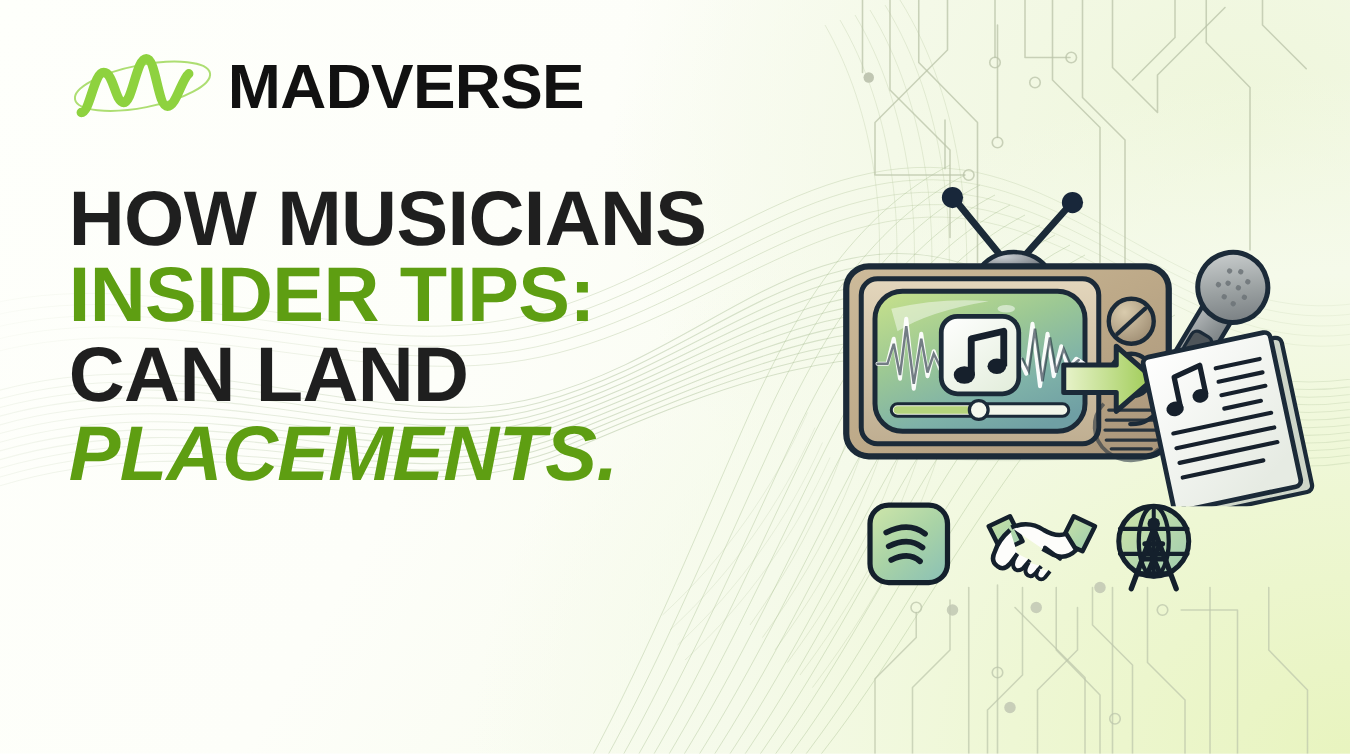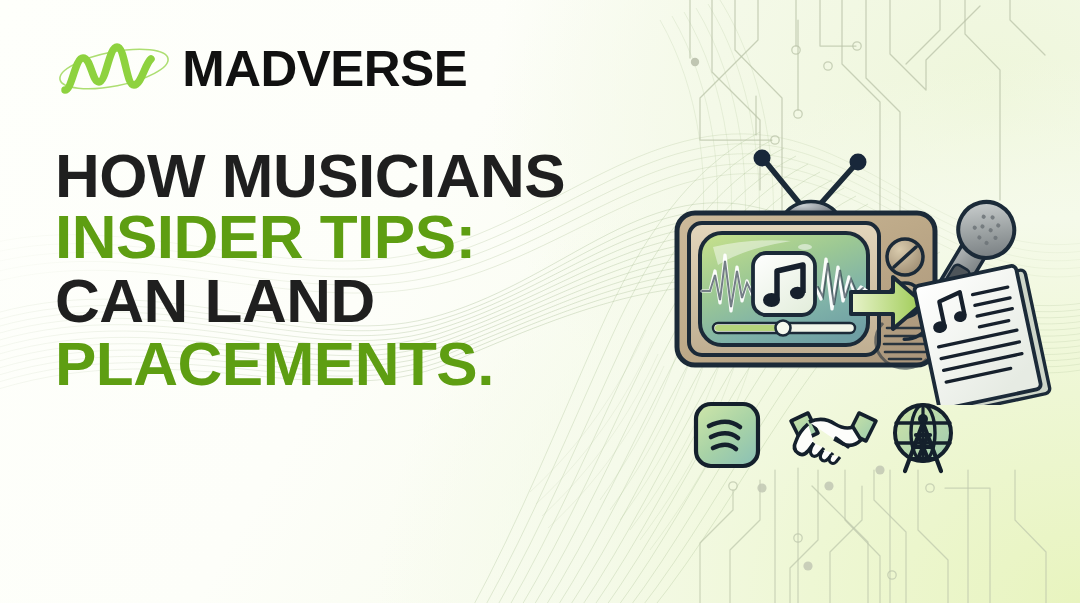--- a/index.html
+++ b/index.html
@@ -48,21 +48,21 @@
     line-height:0.98;
     letter-spacing:-0.5px;
     white-space:nowrap;
     font-family:"Liberation Sans", sans-serif;
   }
   .hl.green { color:#5e9e12; }
   .hl.dark  { color:#1f1f1f; }
   .hl-l2 { margin-top:3px; }
   .hl-l3 { margin-top:3px; }
   .hl-l4 { margin-top:3px; }
-  .hl-l5 { margin-top:3px; }
+  .hl-l5 { margin-top:3px;font-style:italic; }
 
   
   .illustration {
     position:absolute; left:655px; top:95px;
     width:420px; height:310px;
   }
   .illustration svg { width:100%; height:100%; display:block; }
 
   .badges {
     position:absolute; left:690px; top:395px;

